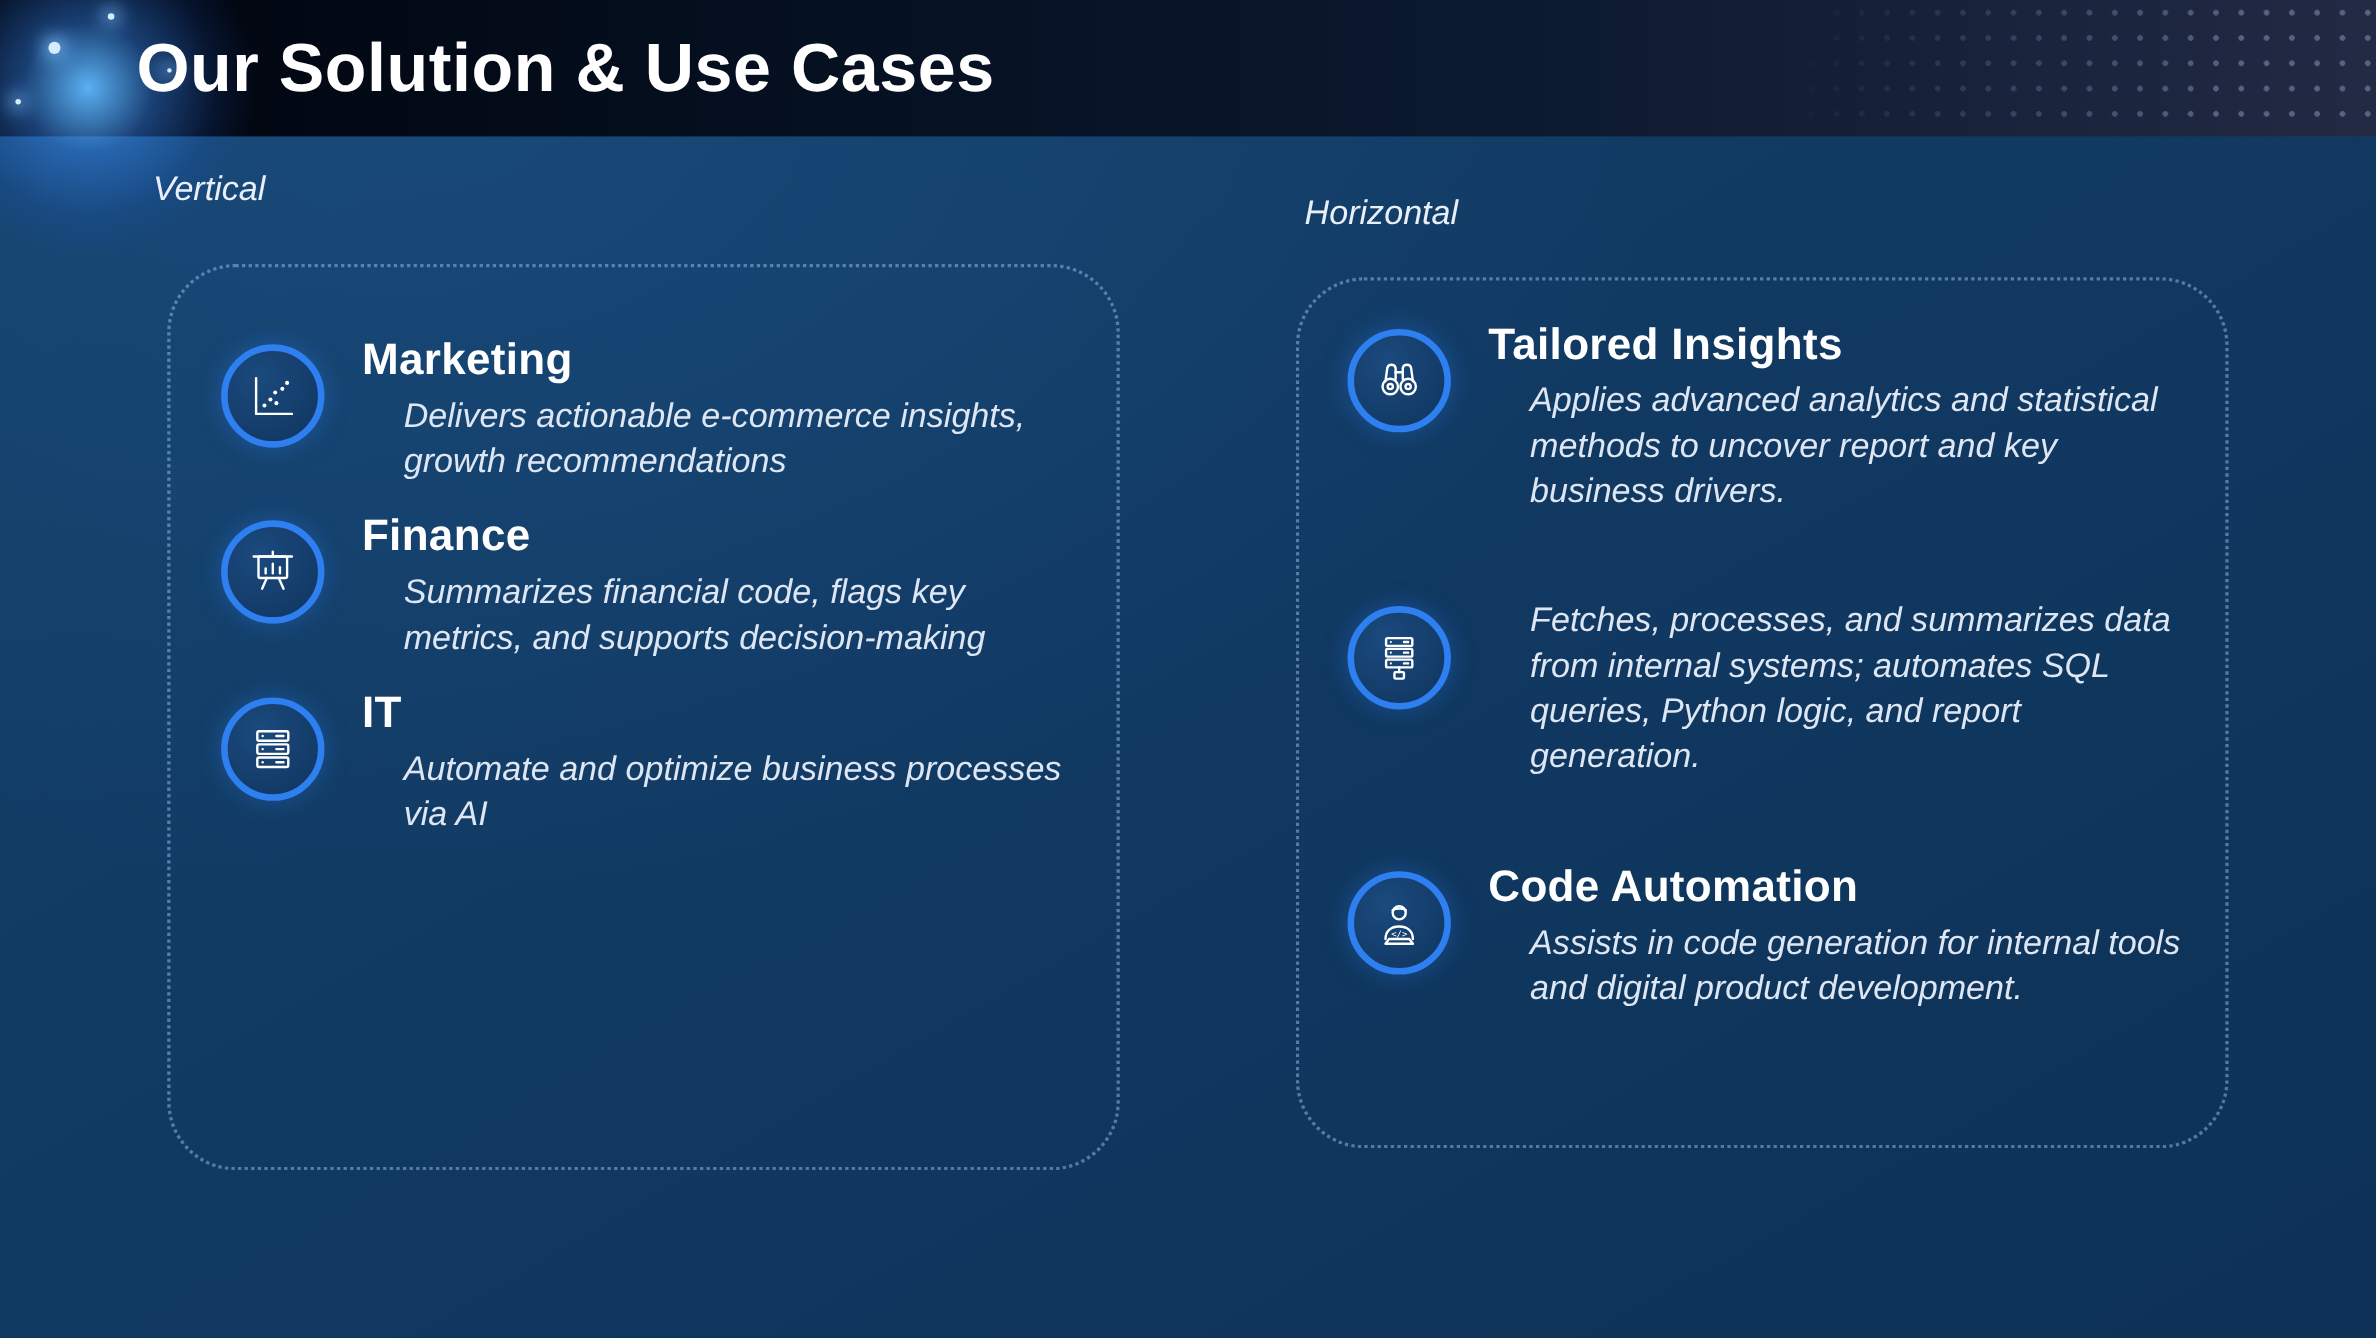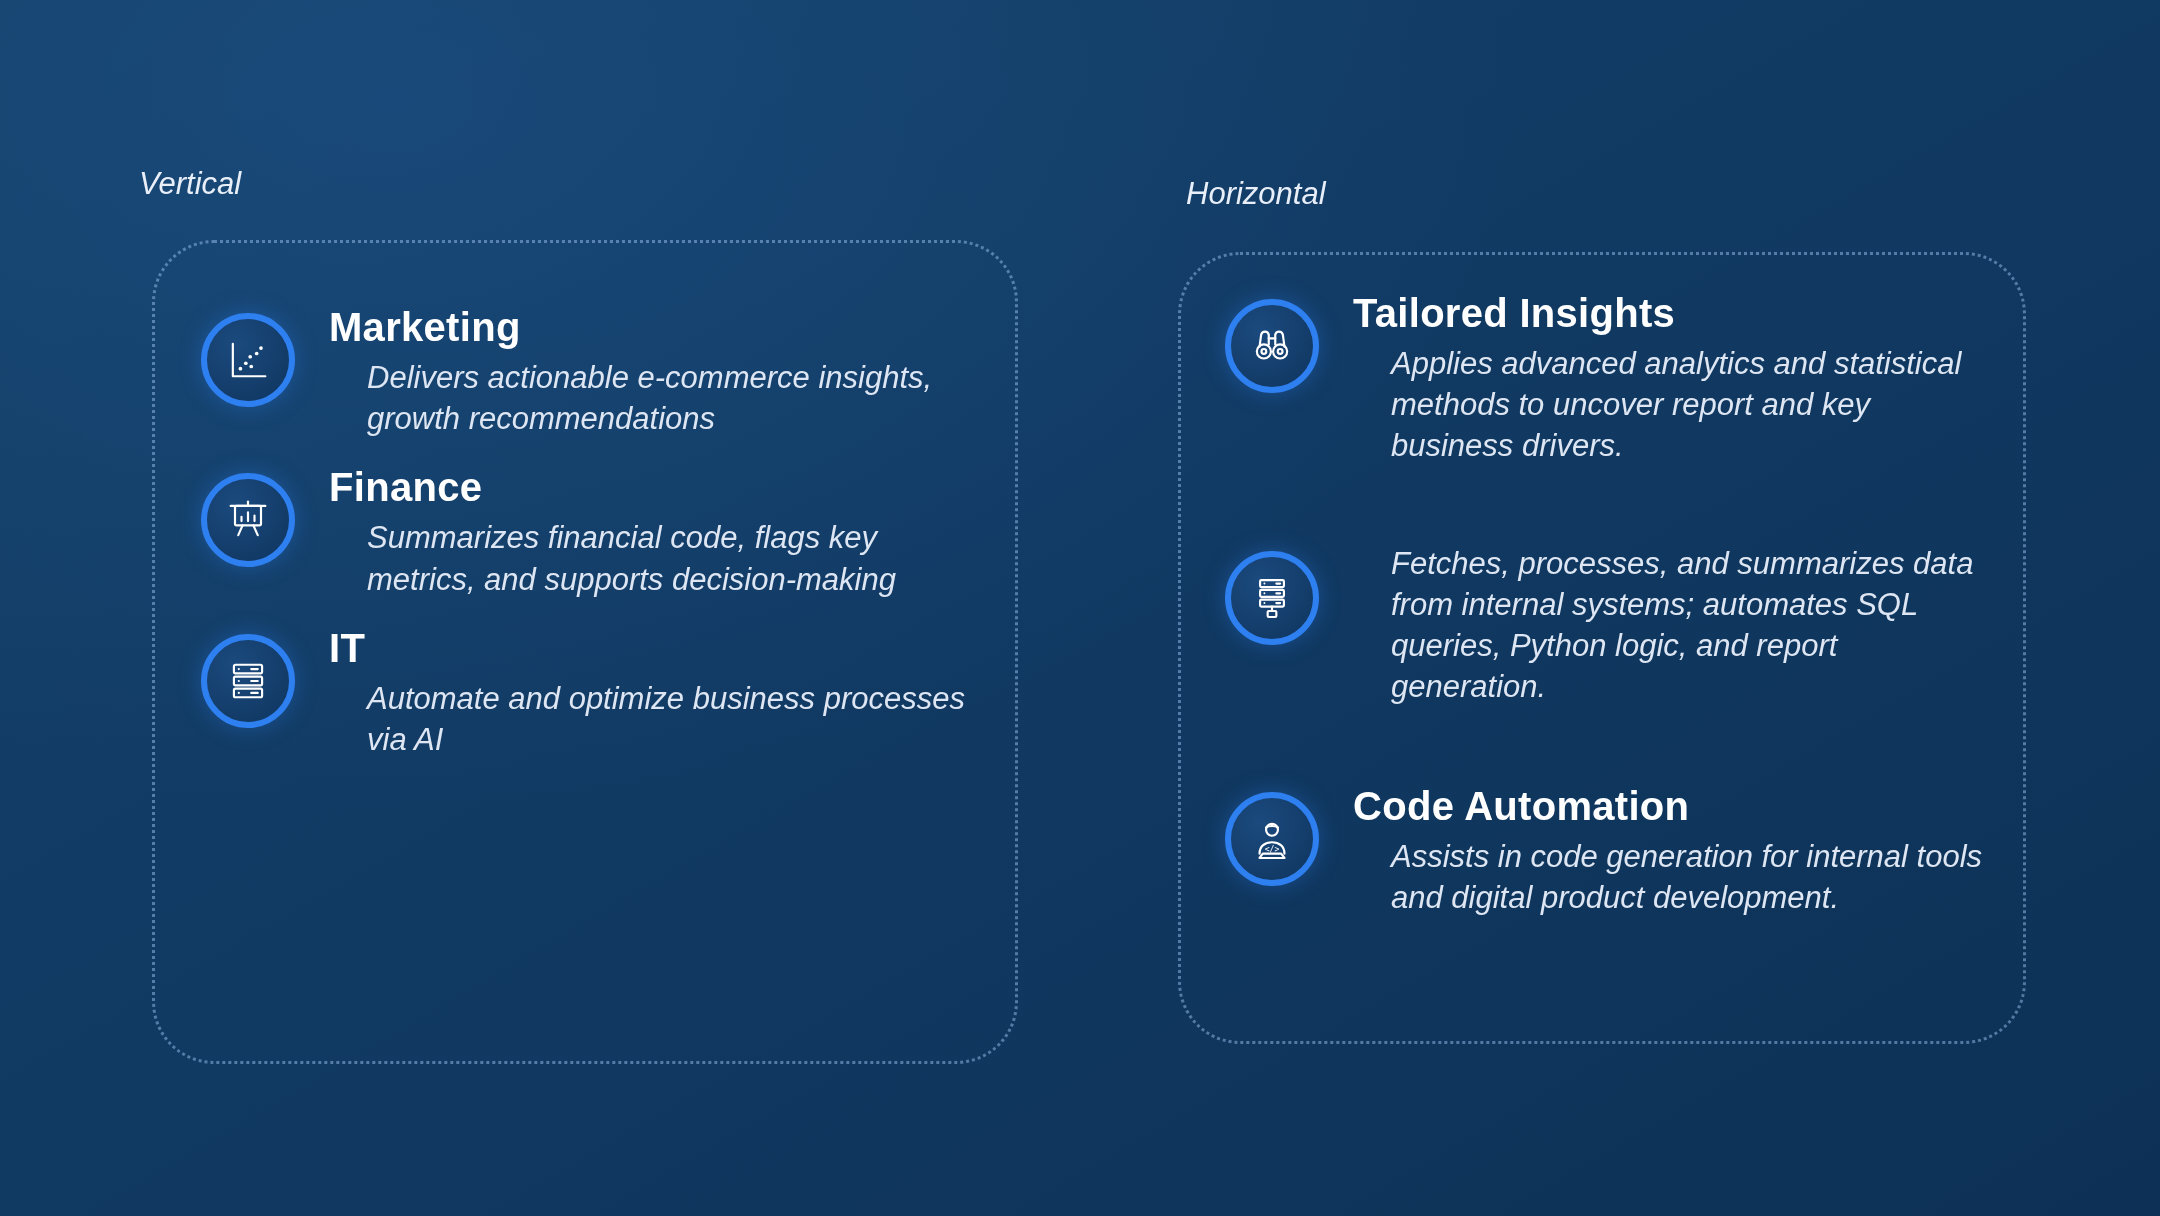--- a/index.html
+++ b/index.html
@@ -26,21 +26,21 @@
     box-shadow:0 0 16px 5px rgba(120,190,255,0.85); }
   .spark-1 { left:44px; top:38px; width:11px; height:11px; }
   .spark-2 { left:98px; top:12px; width:6px; height:6px; }
   .spark-3 { left:14px; top:90px; width:5px; height:5px; }
   .spark-4 { left:152px; top:62px; width:4px; height:4px; }
   .title { position:absolute; left:124px; top:50%; transform:translateY(-50%);
     font-size:62px; font-weight:800; color:#ffffff; letter-spacing:0.5px; }
 
   
   .section-label { position:absolute; font-size:31px; font-style:italic; font-weight:500; color:#e9eff8; }
-  .label-vertical   { left:139px;  top:166px; }
+  .label-vertical   { left:139px;  top:154px; }
   .label-horizontal { left:1186px; top:176px; }
 
   .panel { position:absolute; border:3px dotted rgba(152,192,236,0.5); border-radius:62px;
     display:flex; flex-direction:column; }
   .panel-vertical   { left:152px;  top:240px; width:866px; height:824px; padding:70px 48px 0 46px; gap:34px; }
   .panel-horizontal { left:1178px; top:252px; width:848px; height:792px; padding:44px 36px 0 44px; gap:84px; }
 
   .item { display:flex; gap:34px; align-items:flex-start; }
   .icon-circle { width:94px; height:94px; flex:0 0 auto; border-radius:50%;
     background:radial-gradient(circle at 35% 30%, #1b4a7e 0%, #123a66 75%);
@@ -50,20 +50,29 @@
   .icon-circle svg { display:block; }
   .item-text { margin-top:-8px; }
   .item-title { font-size:40px; font-weight:700; color:#ffffff; letter-spacing:0.3px; margin-bottom:7px; }
   .item-desc  { font-size:31px; font-style:italic; color:#dde6f2; line-height:1.33; max-width:660px;margin-left:38px; }
 </style>
 </head>
 <body>
 
 <div class="slide">
 
+  <div class="header">
+    <div class="header-dots"></div>
+    <div class="glow"></div>
+    <span class="spark spark-1"></span>
+    <span class="spark spark-2"></span>
+    <span class="spark spark-3"></span>
+    <span class="spark spark-4"></span>
+    <h1 class="title">Our Solution &amp; Use Cases</h1>
+  </div>
 
   <div class="section-label label-vertical">Vertical</div>
 
   <div class="panel panel-vertical">
 
     <div class="item">
       <div class="icon-circle">
         <svg width="52" height="52" viewBox="0 0 48 48" fill="none" stroke="#ffffff" stroke-width="2" stroke-linecap="round" stroke-linejoin="round">
           <path d="M10 9 V39 H40"></path>
           <circle cx="17" cy="32" r="1.7" fill="#fff" stroke="none"></circle>

